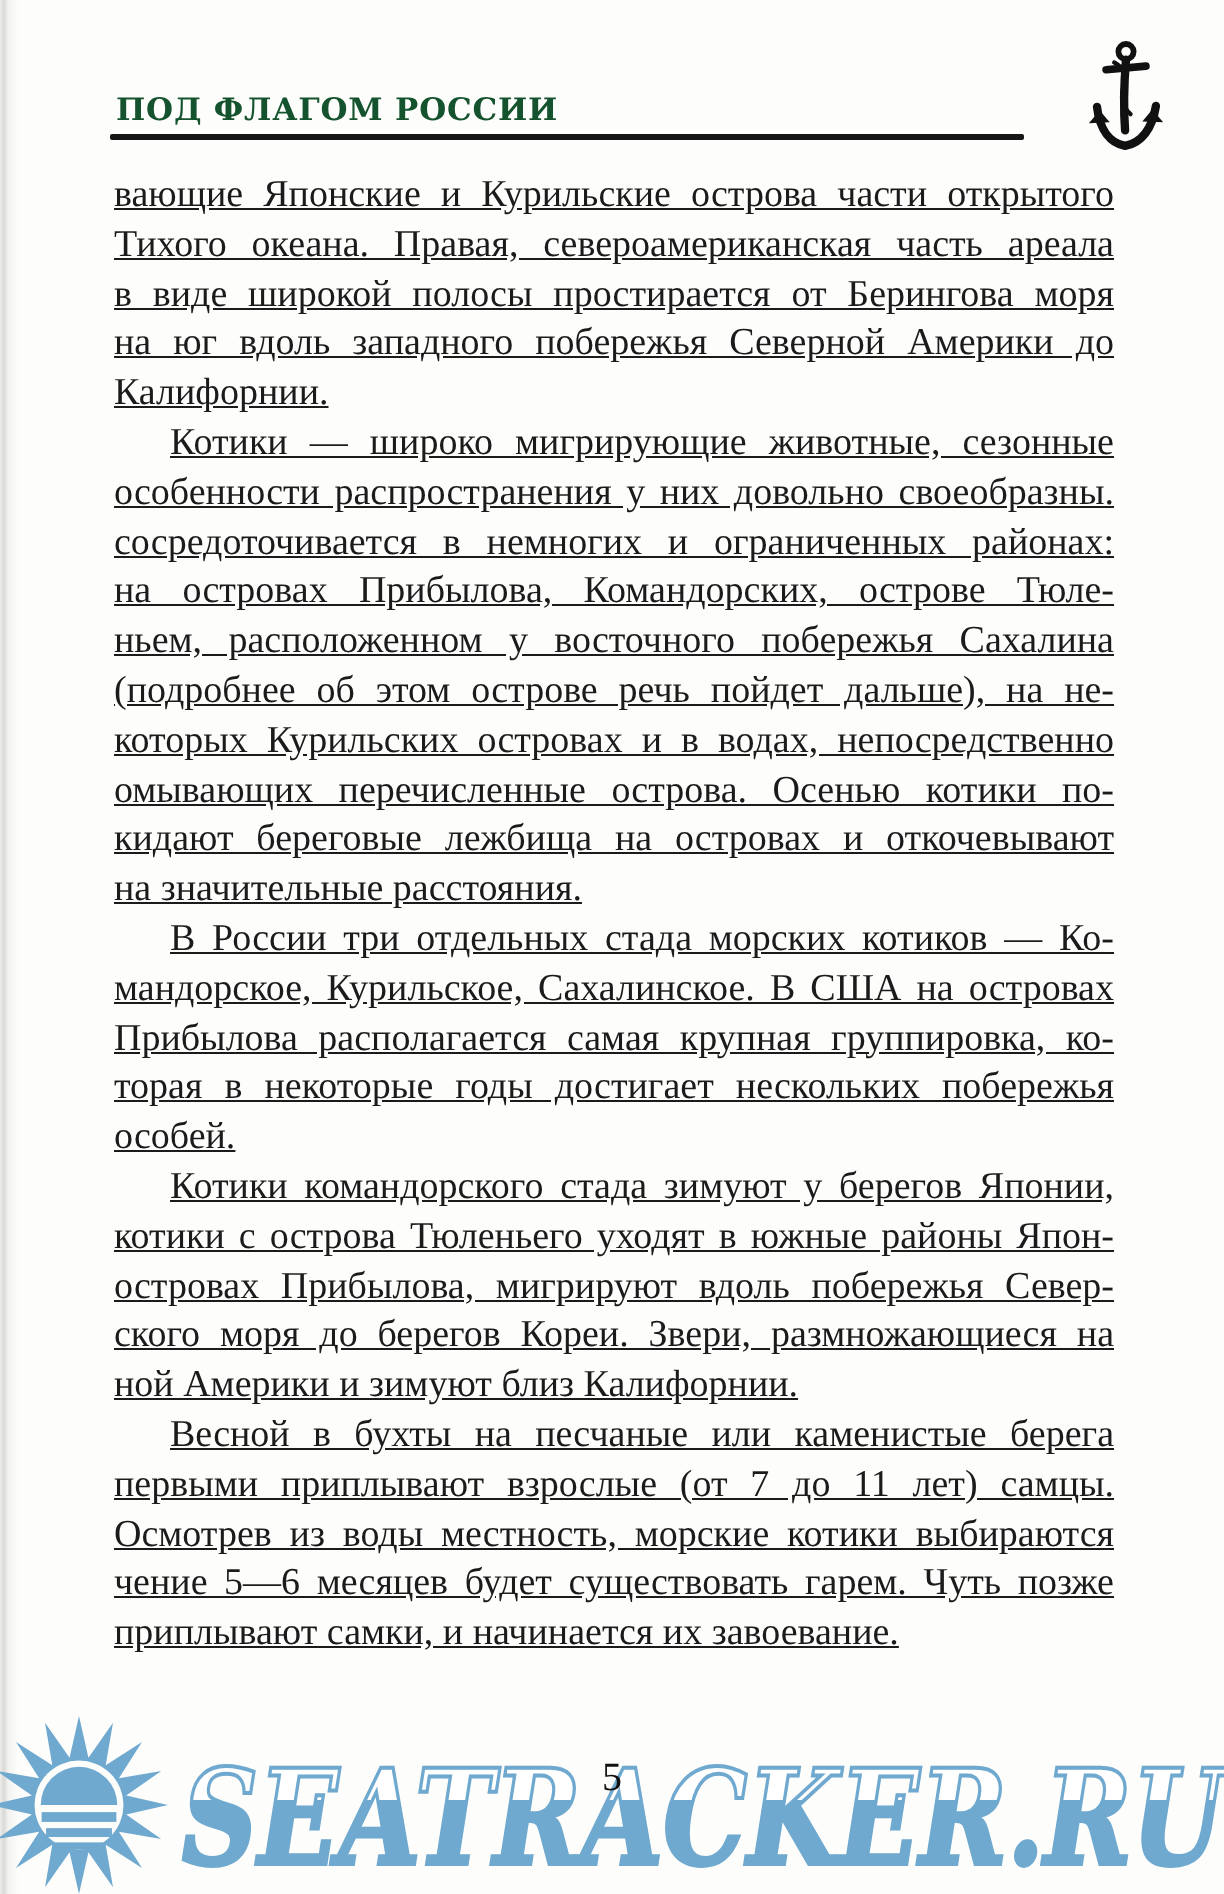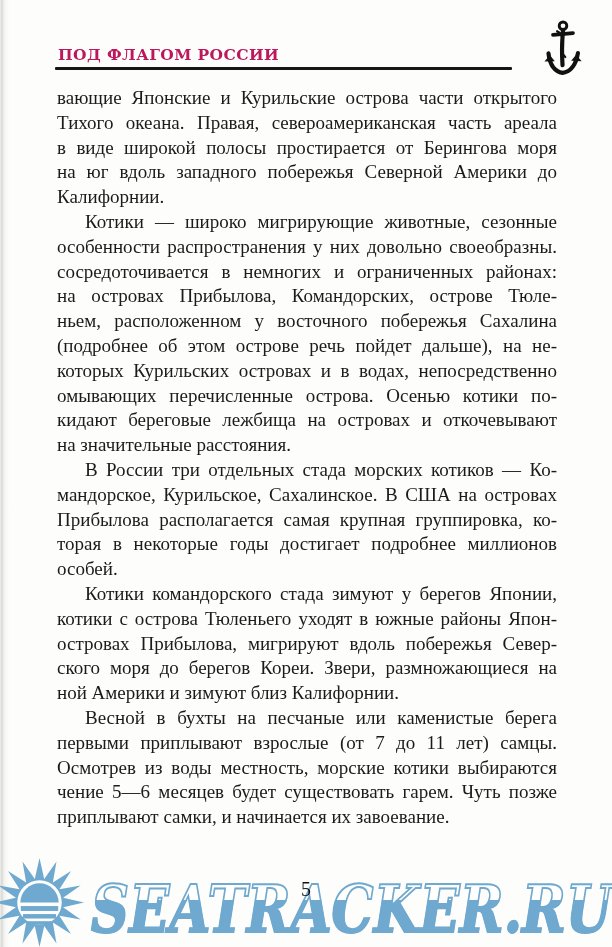--- a/index.html
+++ b/index.html
@@ -26,21 +26,21 @@
     z-index: 0;
   }
   
   .running-title {
     position: absolute;
     left: 58px; top: 45px;
     font-family: "DejaVu Serif", "Liberation Serif", serif;
     font-weight: bold;
     font-size: 15.5px;
     letter-spacing: 0.4px;
-    color: #be185d;
+    color: #14532d;
     z-index: 2;
   }
   .header-rule {
     position: absolute;
     left: 55px; top: 67px;
     width: 457px; height: 2.6px;
     background: #161616;
     border-radius: 1px;
     z-index: 2;
   }
@@ -57,20 +57,21 @@
     width: 500px;
     z-index: 2;
   }
   .line {
     font-size: 19px;
     line-height: 24.8px;
     text-align: justify;
     text-align-last: justify;
     white-space: normal;
     color: var(--ink);
+    text-decoration: underline;
   }
   .line.last { text-align-last: left; }
   .line.indent { text-indent: 28px; }
   
   .page-number {
     position: absolute;
     left: 0; top: 878px;
     width: 612px;
     text-align: center;
     font-size: 20px;
@@ -147,21 +148,21 @@
       <div class="line">на островах Прибылова, Командорских, острове Тюле-</div>
       <div class="line">ньем, расположенном у восточного побережья Сахалина</div>
       <div class="line">(подробнее об этом острове речь пойдет дальше), на не-</div>
       <div class="line">которых Курильских островах и в водах, непосредственно</div>
       <div class="line">омывающих перечисленные острова. Осенью котики по-</div>
       <div class="line">кидают береговые лежбища на островах и откочевывают</div>
       <div class="line last">на значительные расстояния.</div>
       <div class="line indent">В России три отдельных стада морских котиков — Ко-</div>
       <div class="line">мандорское, Курильское, Сахалинское. В США на островах</div>
       <div class="line">Прибылова располагается самая крупная группировка, ко-</div>
-      <div class="line">торая в некоторые годы достигает подробнее миллионов</div>
+      <div class="line">торая в некоторые годы достигает нескольких побережья</div>
       <div class="line last">особей.</div>
       <div class="line indent">Котики командорского стада зимуют у берегов Японии,</div>
       <div class="line">котики с острова Тюленьего уходят в южные районы Япон-</div>
       <div class="line">островах Прибылова, мигрируют вдоль побережья Север-</div>
       <div class="line">ского моря до берегов Кореи. Звери, размножающиеся на</div>
       <div class="line last">ной Америки и зимуют близ Калифорнии.</div>
       <div class="line indent">Весной в бухты на песчаные или каменистые берега</div>
       <div class="line">первыми приплывают взрослые (от 7 до 11 лет) самцы.</div>
       <div class="line">Осмотрев из воды местность, морские котики выбираются</div>
       <div class="line">чение 5—6 месяцев будет существовать гарем. Чуть позже</div>

